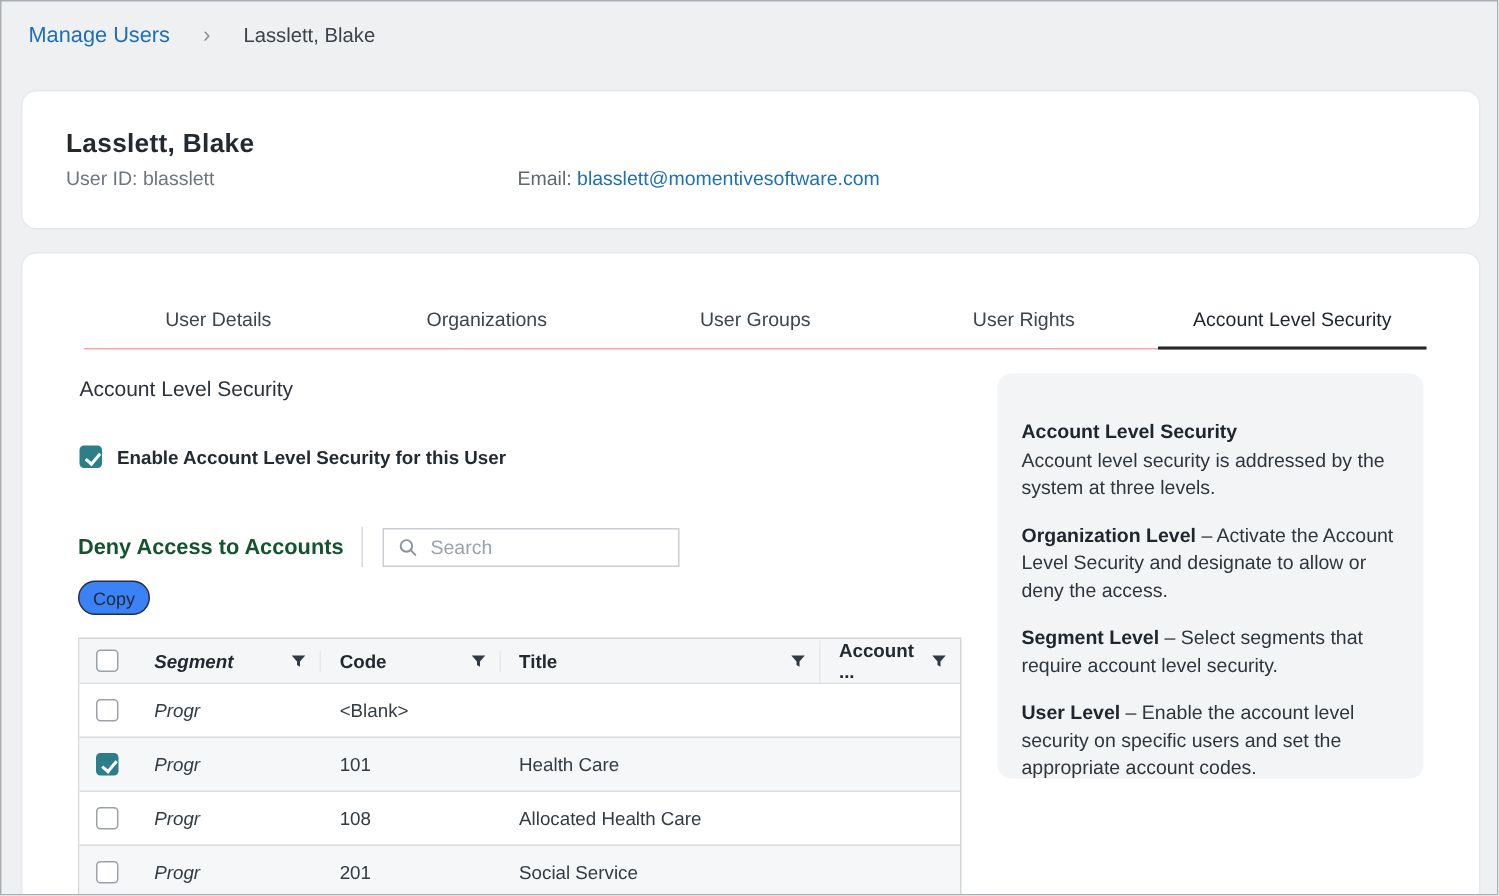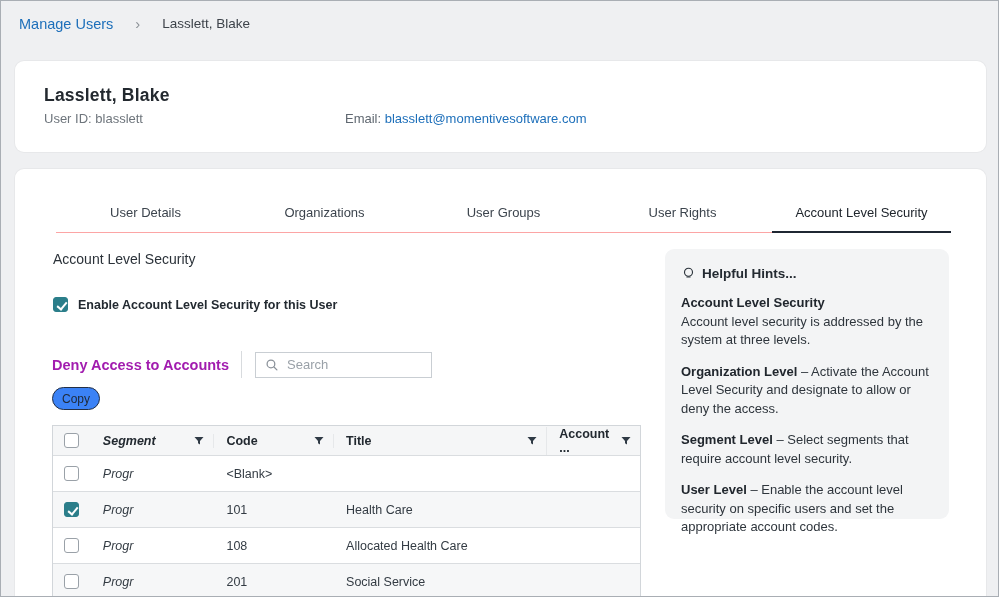--- a/index.html
+++ b/index.html
@@ -36,23 +36,23 @@
 
   .enable-row { position:absolute; left:38px; top:128px; display:flex; align-items:center; gap:10px; cursor:pointer; }
   .enable-label { font-size:12.5px; font-weight:700; color:#232a31; }
 
   .cb { position:relative; width:15px; height:15px; border:1px solid #9aa1a8; border-radius:3px; background:#fff; flex:0 0 auto; }
   .cb.checked { background:#2b7e8a; border-color:#2b7e8a; }
   .cb.checked::after { content:""; position:absolute; left:4.5px; top:1.5px; width:4px; height:8px;
                        border:solid #fff; border-width:0 2px 2px 0; transform:rotate(40deg); }
 
   .deny-row { position:absolute; left:37px; top:182px; display:flex; align-items:center; }
-  .deny-title { font-size:14.5px; font-weight:700; color:#a21caf; }
+  .deny-title { font-size:14.5px; font-weight:700; color:#14532d; }
   .deny-divider { width:1px; height:27px; background:#d8dbde; margin:0 13px 0 12px; }
-  .search-box { display:flex; align-items:center; width:177px; height:26px; border:1px solid #c9ced3;
+  .search-box { display:flex; align-items:center; width:198px; height:26px; border:1px solid #c9ced3;
                 border-radius:0; background:#fff; padding-left:9px; gap:8px; }
   .search-box input { border:none; outline:none; width:130px; font-size:13px; color:#333;
                       font-family:"Liberation Sans", sans-serif; background:transparent; }
   .search-box input::placeholder { color:#9aa1a8; }
 
   .copy-btn { position:absolute; left:37px; top:218px; width:48px; height:23px; border:1px solid #232f45;
               border-radius:12px; background:#3b82f6; color:#202a3a; font-size:12px; cursor:pointer;
               font-family:"Liberation Sans", sans-serif; }
 
   
@@ -233,27 +233,20 @@
         <div class="g-c3">
             <span>Social Service</span>
           </div>
         <div class="g-c4">
             <span></span>
           </div>
       </div>
     </div>
 
     <div class="hints">
-      <div class="hints-title">
-        <svg width="15" height="15" viewBox="0 0 24 24">
-          <circle cx="12" cy="10" r="6.4" fill="none" stroke="#2a323a" stroke-width="1.8"></circle>
-          <path d="M9.5 17.5h5" stroke="#2a323a" stroke-width="1.8" stroke-linecap="round"></path>
-        </svg>
-        <span>Helpful Hints...</span>
-      </div>
       <p class="hint-item">
         <b class="hint-head block">Account Level Security</b><span>Account level security is addressed by the system at three levels.</span>
       </p>
       <p class="hint-item">
         <b class="hint-head">Organization Level</b> <span>– Activate the Account Level Security and designate to allow or deny the access.</span>
       </p>
       <p class="hint-item">
         <b class="hint-head">Segment Level</b> <span>– Select segments that require account level security.</span>
       </p>
       <p class="hint-item">

